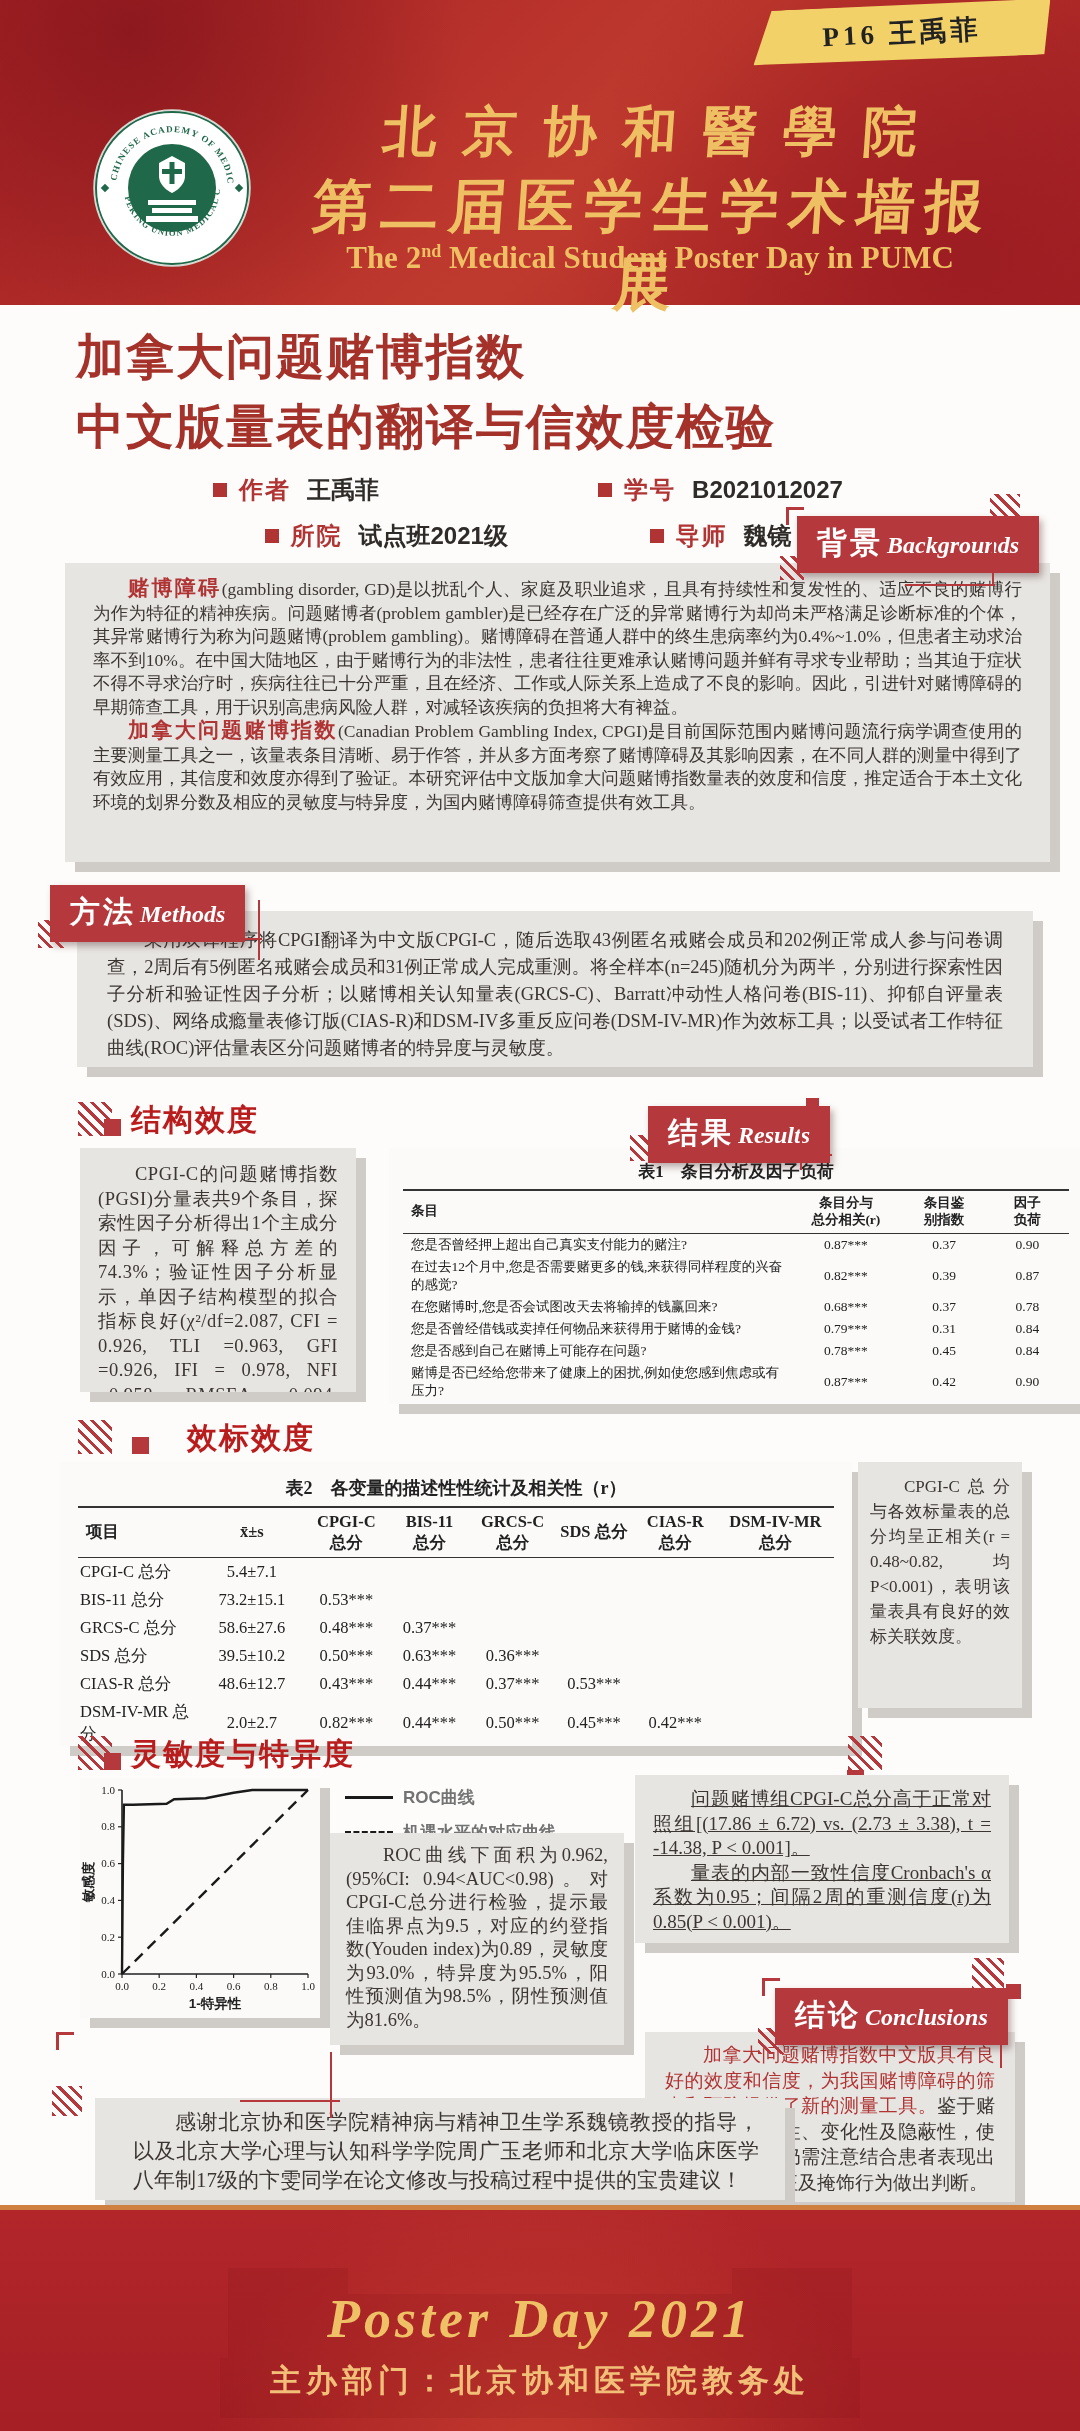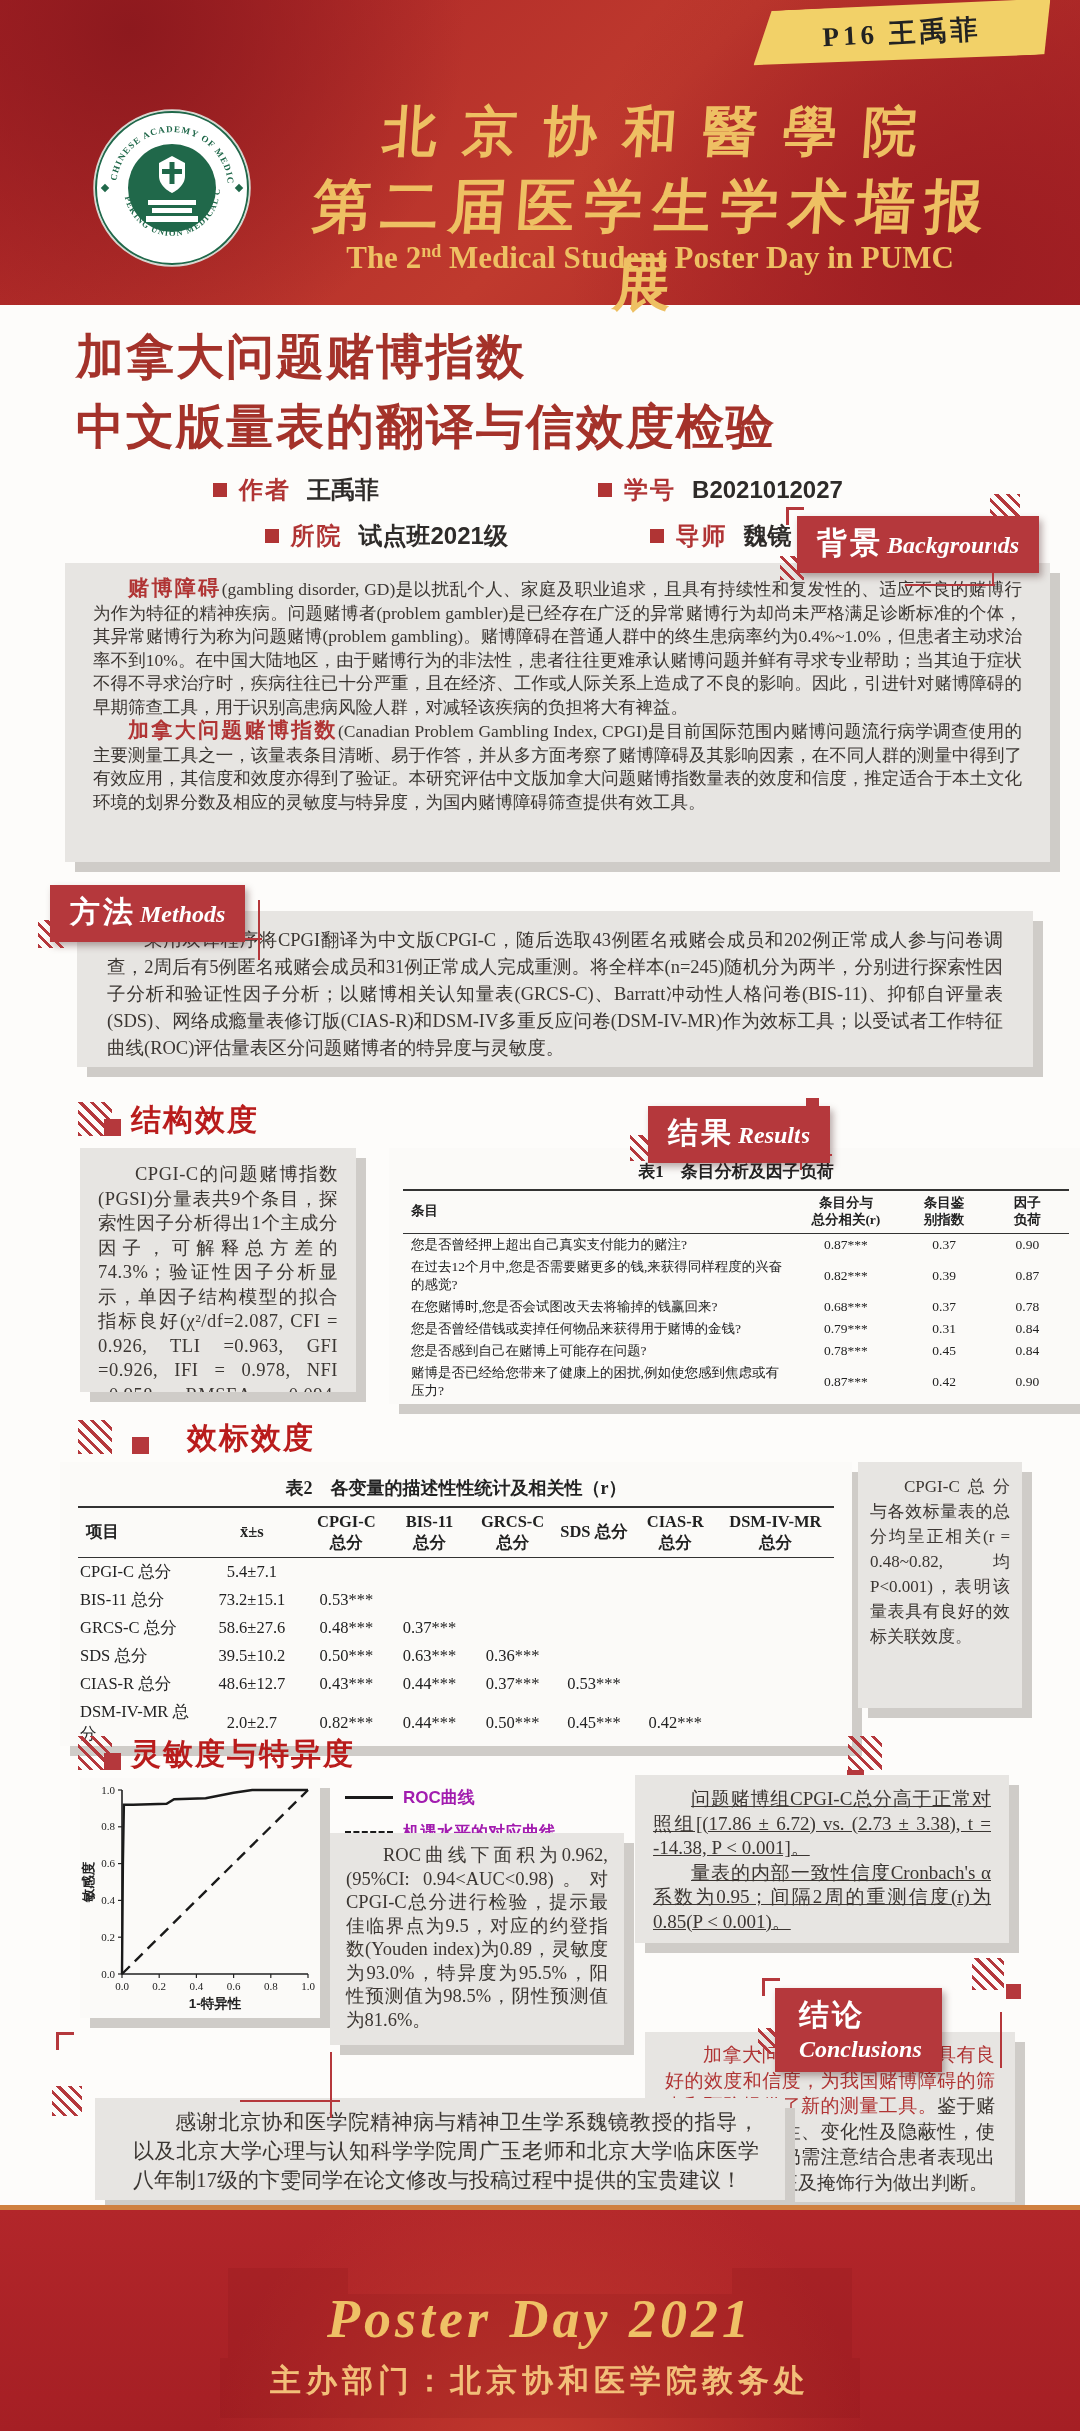--- a/index.html
+++ b/index.html
@@ -82,21 +82,21 @@
   .axis{stroke:#222;stroke-width:1.6;fill:none;}
   .tick{stroke:#222;stroke-width:1.2;}
   .ticktxt{font:11px var(--serif);fill:#222;}
   .axlabel{font:bold 13.5px var(--sans);fill:#222;}
   .roc-solid{fill:none;stroke:#1a1a1a;stroke-width:2.4;}
   .roc-dashed{fill:none;stroke:#1a1a1a;stroke-width:2.4;stroke-dasharray:11 7;}
   .legend{position:absolute;left:345px;top:1786px;}
   .leg-row{display:flex;align-items:center;margin-bottom:12px;}
   .leg-line{width:48px;height:0;border-top:3px solid #1a1a1a;margin-right:10px;}
   .leg-line.dash{border-top-style:dashed;}
-  .leg-txt{font:bold 17px var(--sans);color:#a21caf;}
+  .leg-txt{font:bold 17px var(--sans);color:#737373;}
 
   
   .footer{position:absolute;left:0;top:2205px;width:1080px;height:226px;
     border-top:5px solid #cf8040;
     background:radial-gradient(circle at 50% 120%,#c33a2e 0%,rgba(195,58,46,0) 55%),
                linear-gradient(180deg,#b2262a,#a51f24);}
   .foot-sil{position:absolute;left:180px;top:18px;width:720px;height:190px;opacity:.14;
     background:
       linear-gradient(#7a1114,#7a1114) 50% 100%/640px 60px no-repeat,
       linear-gradient(#7a1114,#7a1114) 50% 55%/420px 70px no-repeat,
@@ -460,21 +460,21 @@
 
   <div class="gbox para" style="left:330px;top:1833px;width:294px;height:212px;padding:11px 16px 0 16px;font-size:18.5px;line-height:23.5px;z-index:2;">
     <p>ROC曲线下面积为0.962,(95%CI: 0.94&lt;AUC&lt;0.98)。对CPGI-C总分进行检验，提示最佳临界点为9.5，对应的约登指数(Youden index)为0.89，灵敏度为93.0%，特异度为95.5%，阳性预测值为98.5%，阴性预测值为81.6%。</p>
   </div>
 
   <div class="gbox para" style="left:635px;top:1775px;width:374px;height:168px;padding:12px 18px 0 18px;font-size:19px;line-height:24.5px;text-decoration:underline;">
     <p>问题赌博组CPGI-C总分高于正常对照组[(17.86 ± 6.72) vs. (2.73 ± 3.38), t = -14.38, P &lt; 0.001]。</p>
     <p>量表的内部一致性信度Cronbach's α系数为0.95；间隔2周的重测信度(r)为0.85(P &lt; 0.001)。</p>
   </div>
 
-  <div class="badge" style="left:775px;top:1988px;z-index:3;flex-direction:column;">
+  <div class="badge" style="left:775px;top:1988px;z-index:3;">
     <span class="zh">结论</span>
     <span class="en">Conclusions</span>
   </div>
   <div class="hatch" style="left:972px;top:1958px;width:32px;height:32px;z-index:3;"></div>
   <div class="deco-sq" style="left:1006px;top:1984px;width:15px;height:15px;z-index:3;"></div>
   <div class="hatch" style="left:758px;top:2028px;width:26px;height:26px;z-index:3;"></div>
   <div class="bracket" style="left:762px;top:1978px;z-index:3;"></div>
   <div class="deco-line" style="left:1000px;top:2012px;width:2px;height:56px;z-index:3;"></div>
 
   <div class="gbox para" style="left:645px;top:2032px;width:370px;height:170px;padding:10px 20px 0 20px;font-size:19px;line-height:25.5px;">

